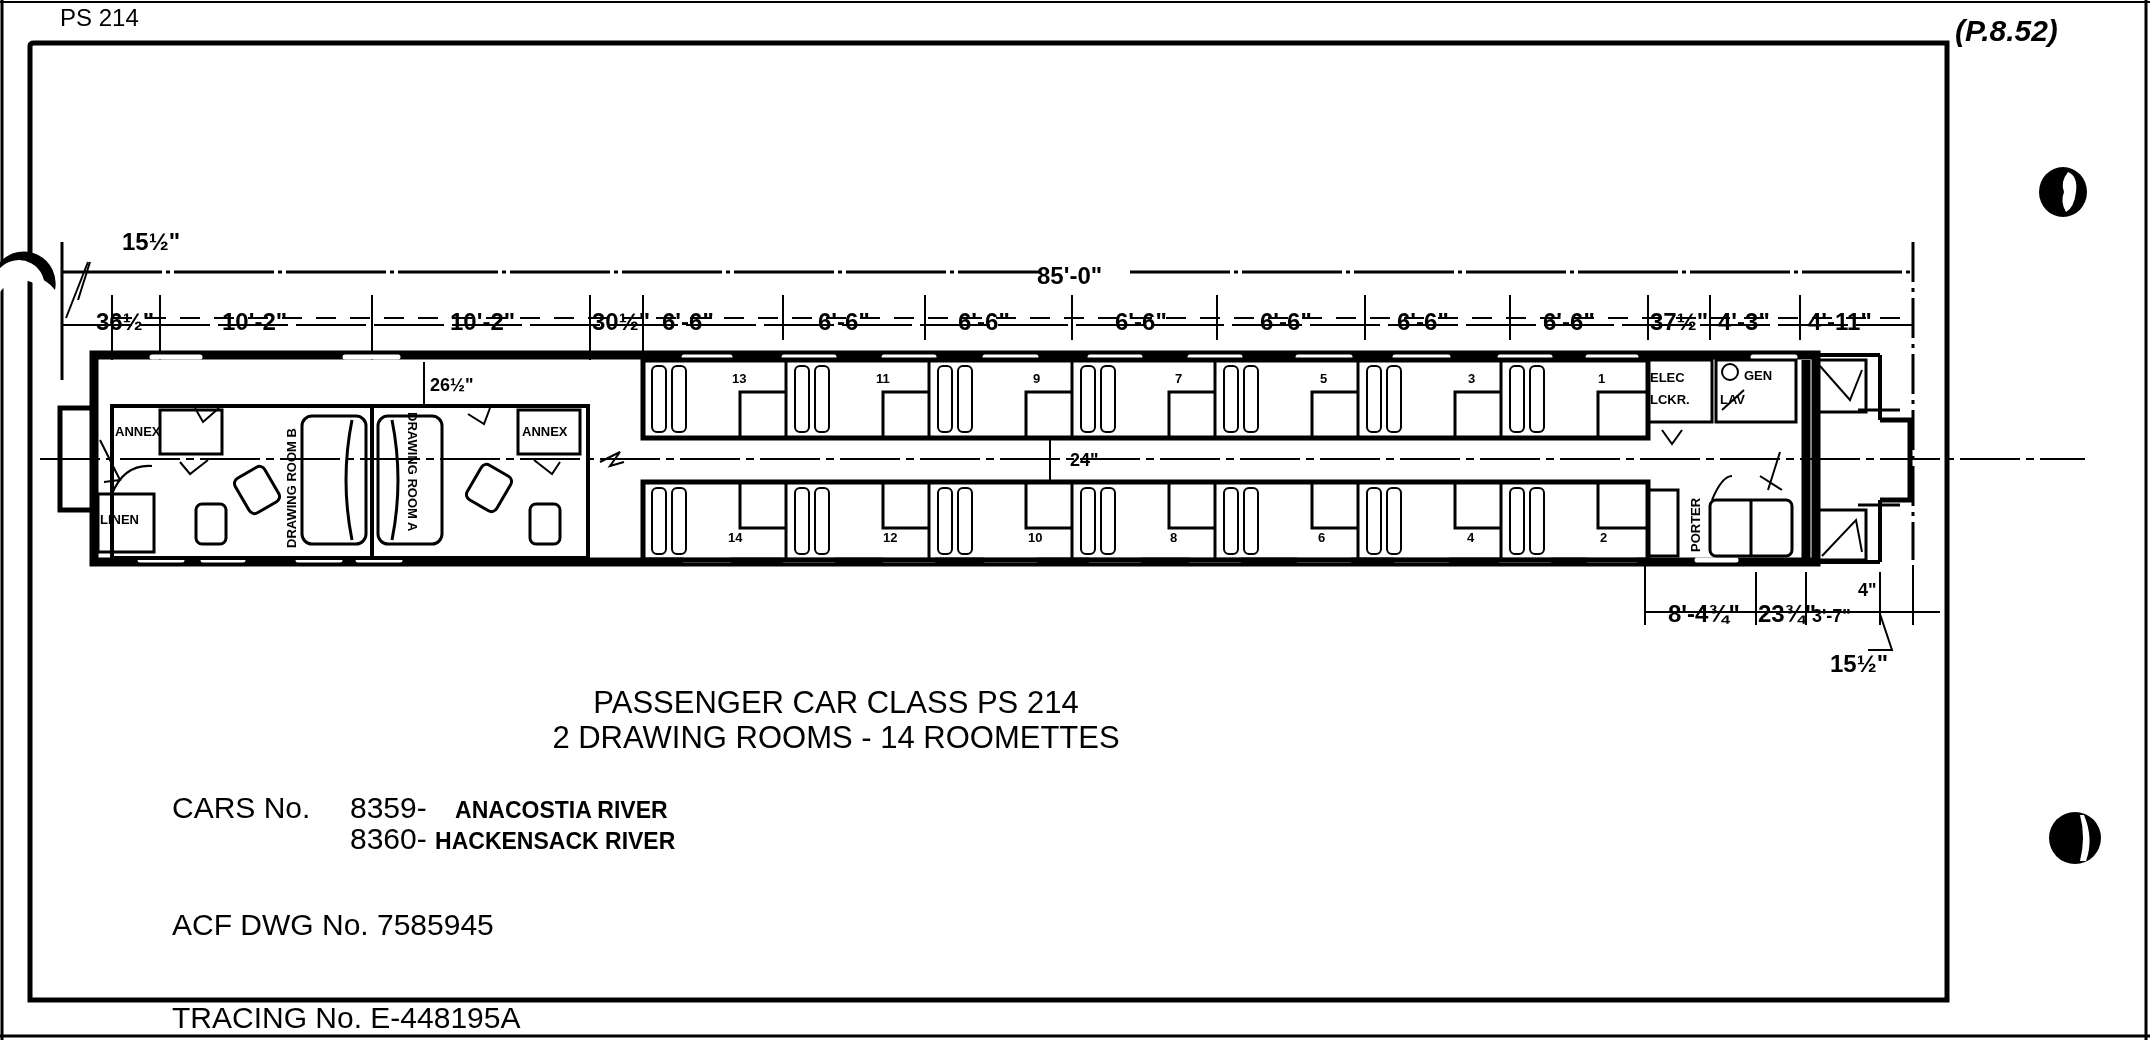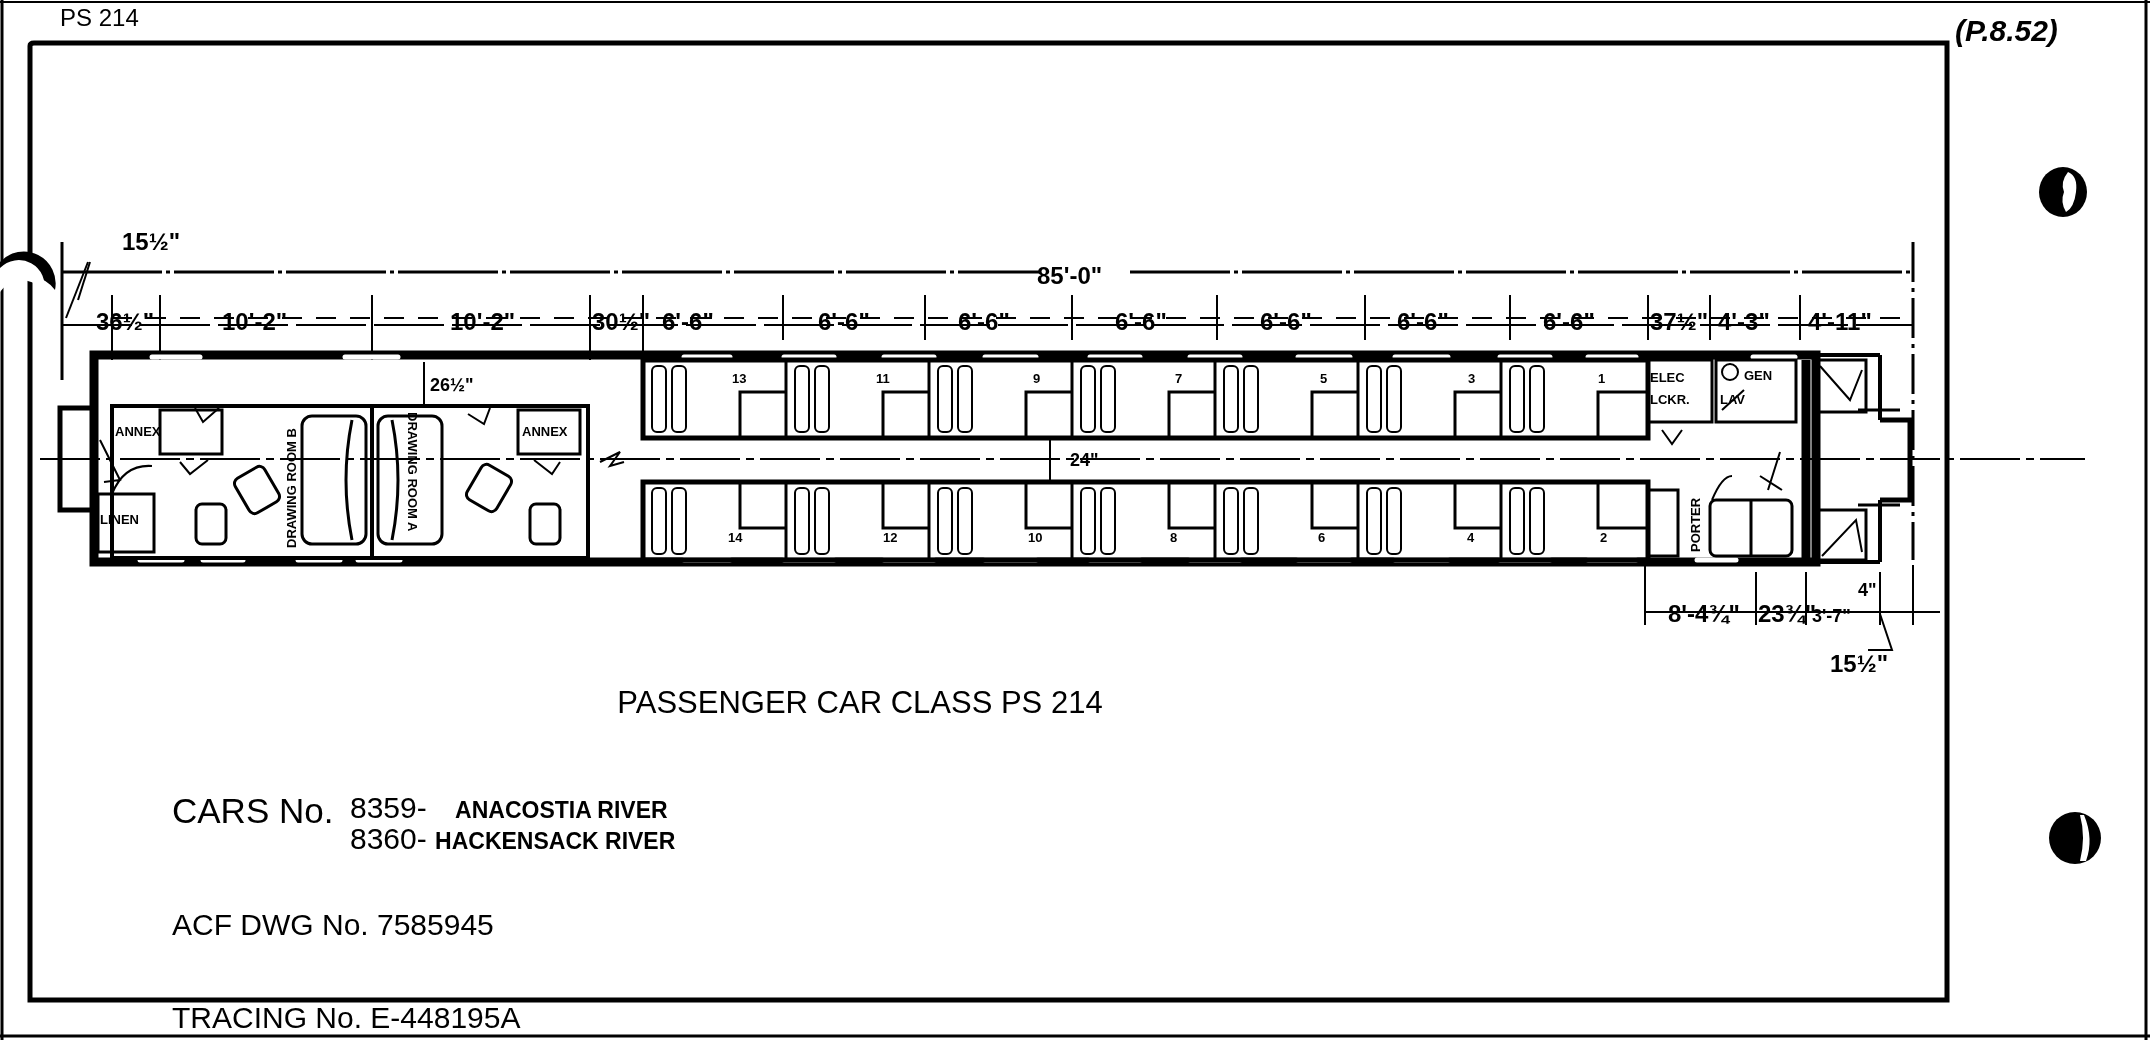--- a/index.html
+++ b/index.html
@@ -271,25 +271,26 @@
   <text class="lbl dim" x="1668" y="622">8'-4¾"</text>
   <text class="lbl dim" x="1758" y="622">23¾"</text>
   <text class="lbl dim" x="1812" y="622" style="font-size:18px">3'-7"</text>
   <text class="lbl dim" x="1858" y="596" style="font-size:18px">4"</text>
   <text class="lbl dim" x="1830" y="672">15½"</text>
 </svg>
 
 <div class="txt" style="left:60px;top:4px;font-size:24px;">PS 214</div>
 <div class="txt" style="left:1955px;top:14px;font-size:30px;font-weight:700;font-style:italic;">(P.8.52)</div>
 
-<div style="position:absolute;left:540px;top:685px;width:640px;text-align:center;font-size:31px;line-height:35px;">
+<div style="position:absolute;left:516px;top:685px;width:640px;text-align:center;font-size:31px;line-height:35px;">
   <div>PASSENGER CAR CLASS PS 214</div>
+  <div>2 DRAWING ROOMS - 14 ROOMETTES</div>
 </div>
 
-<div class="txt" style="left:172px;top:791px;font-size:35px;">CARS No.</div>
+<div class="txt" style="left:172px;top:791px;font-size:30px;">CARS No.</div>
 <div class="txt" style="left:350px;top:791px;font-size:30px;">
   <span>8359-</span>
   <span style="font-size:23px;font-weight:700;margin-left:20px;">ANACOSTIA RIVER</span>
 </div>
 <div class="txt" style="left:350px;top:822px;font-size:30px;">
   <span>8360-</span>
   <span style="font-size:23px;font-weight:700;margin-top:12px;">HACKENSACK RIVER</span>
 </div>
 
 <div class="txt" style="left:172px;top:908px;font-size:30px;">ACF DWG No. 7585945</div>

